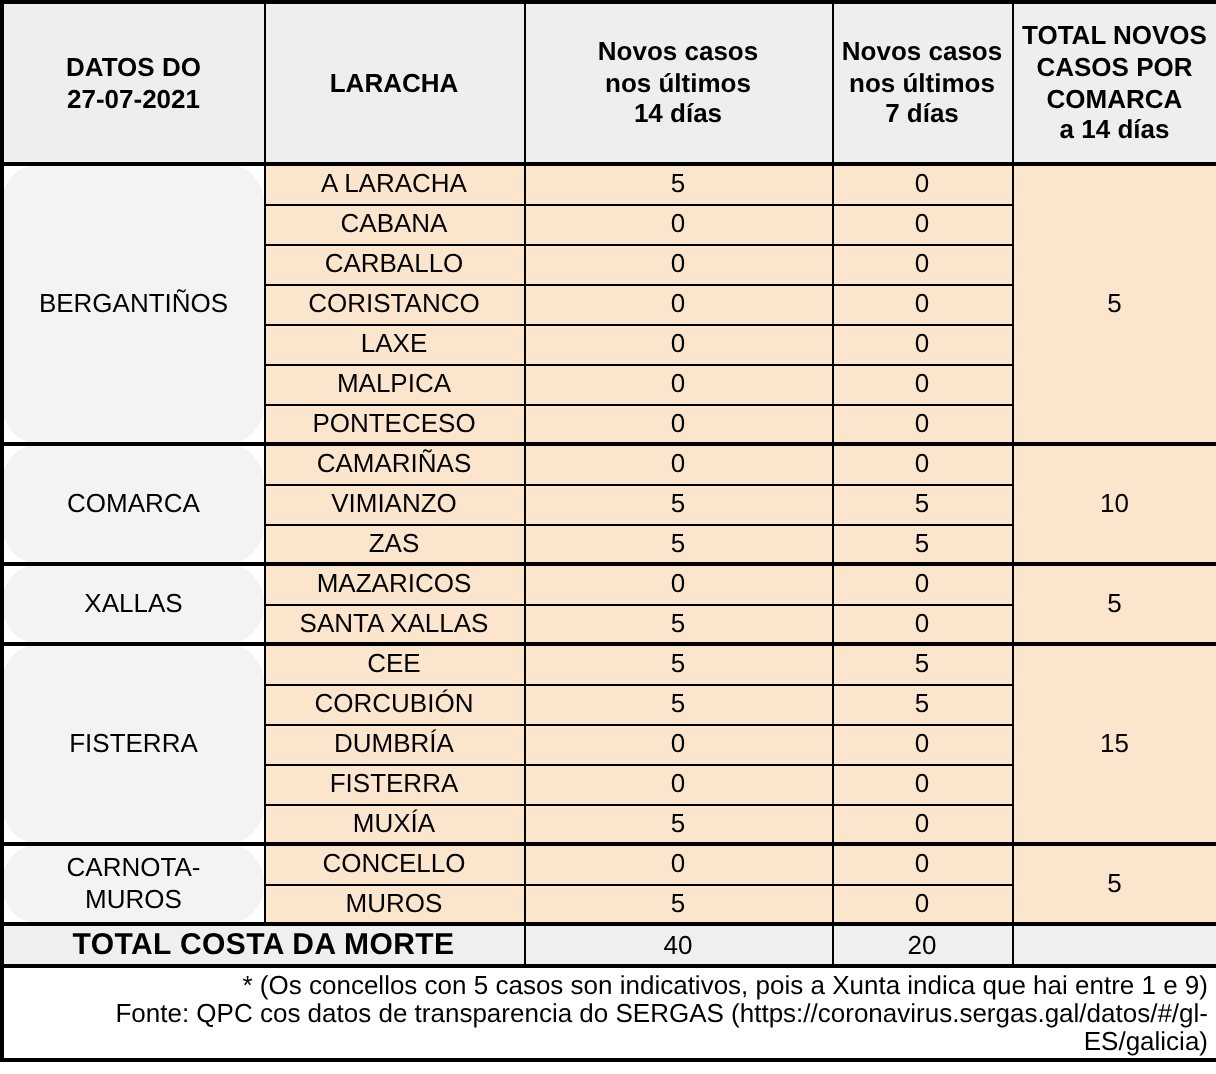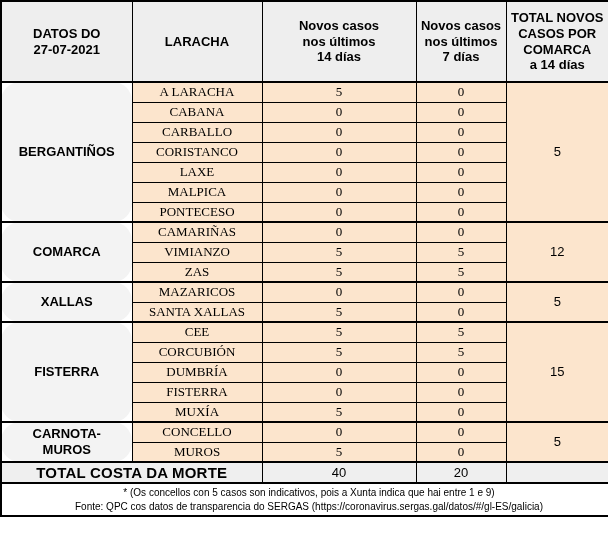--- a/index.html
+++ b/index.html
@@ -25,30 +25,30 @@
     text-align:center;vertical-align:middle;
     padding:0;font-size:13px;line-height:1.2;overflow:hidden;
   }
   thead th{
     height:81px;background:var(--header-bg);
     font-weight:bold;white-space:pre-line;font-size:13px;
   }
   thead{border-bottom:2px solid var(--border);}
   tbody.group{border-top:2px solid var(--border);}
   td.comarca{
-    background:var(--comarca-bg);font-weight:bold;white-space:pre-line;border-radius:19px;
-  }
-  td.name,td.val{background:var(--cell-bg);height:20px;font-family:Liberation Serif, serif;}
+    background:var(--comarca-bg);font-weight:normal;white-space:pre-line;border-radius:19px;
+  }
+  td.name,td.val{background:var(--cell-bg);height:20px;}
   td.gtotal{background:var(--cell-bg);}
   tr.total-row{border-top:2px solid var(--border);border-bottom:2px solid var(--border);}
   tr.total-row td{background:var(--totalrow-bg);height:21px;}
   td.total-label{font-weight:bold;font-size:15px;letter-spacing:0.2px;}
   tr.footer-row td{
-    background:var(--paper);text-align:center;vertical-align:top;
-    padding:2px 4px 1px 12px;font-size:10px;line-height:14px;height:30px;
+    background:var(--paper);text-align:right;vertical-align:top;
+    padding:2px 4px 1px 12px;font-size:13px;line-height:14px;height:30px;
   }
 </style>
 </head>
 <body>
 
 <table class="sheet">
   <colgroup>
     <col style="width:131px">
       <col style="width:130px">
       <col style="width:154px">
@@ -112,21 +112,21 @@
       <td class="val">0</td>
     </tr>
   </tbody>
 
   <tbody class="group">
     <tr>
       <td class="comarca" rowspan="3">COMARCA</td>
       <td class="name">CAMARIÑAS</td>
       <td class="val">0</td>
       <td class="val">0</td>
-      <td class="gtotal" rowspan="3">12</td>
+      <td class="gtotal" rowspan="3">10</td>
     </tr>
     <tr>
       <td class="name">VIMIANZO</td>
       <td class="val">5</td>
       <td class="val">5</td>
     </tr>
     <tr>
       <td class="name">ZAS</td>
       <td class="val">5</td>
       <td class="val">5</td>

